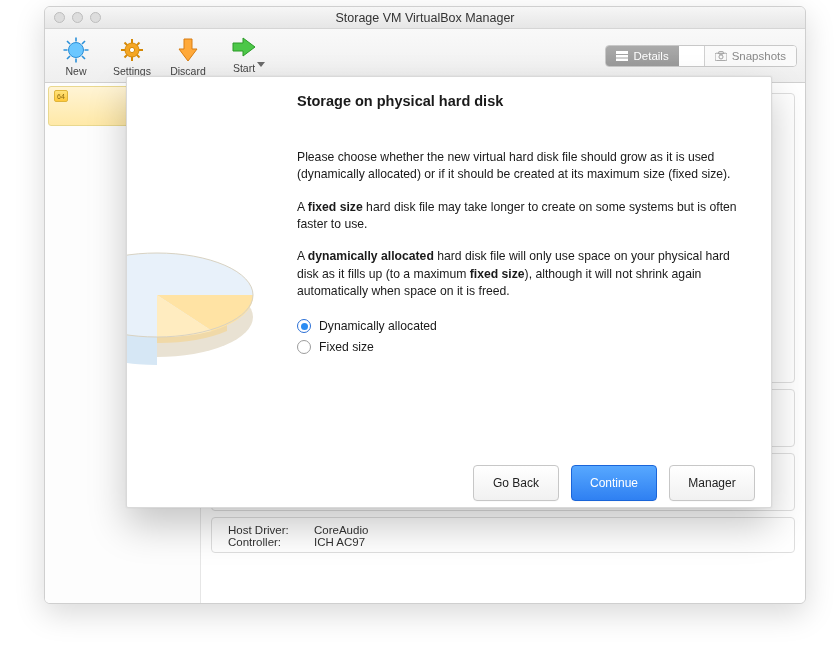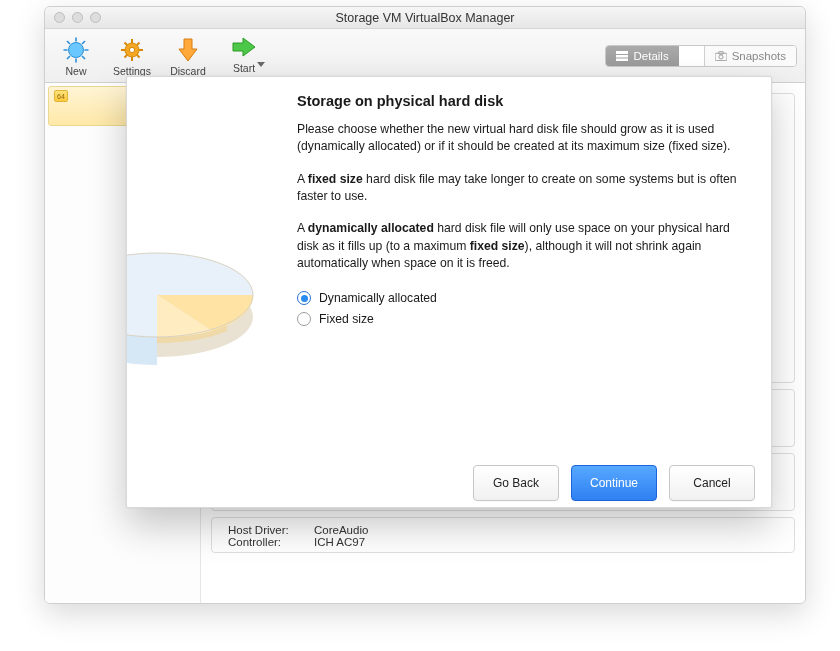--- a/index.html
+++ b/index.html
@@ -103,21 +103,21 @@
       width: 170px;
       display:flex; align-items:center; justify-content:flex-end;
       padding: 0;
       overflow:hidden;
     }
     .pie-wrap { transform: translateX(-35px) translateY(25px); }
     .form-side {
       flex:1; padding: 16px 30px 8px 0;
       display:flex; flex-direction: column;
     }
-    .dlg-title { font-size: 14.5px; font-weight: 700; color: #1a1a1a; margin-bottom: 12px; }
+    .dlg-title { font-size: 14.5px; font-weight: 700; color: #1a1a1a; margin-bottom: 40px; }
     .para { font-size: 12.2px; color: #1a1a1a; line-height: 1.42; margin-bottom: 15px; }
     .para b { font-weight: 700; }
     .radio-row { display: flex; align-items: center; gap: 8px; margin-top: 4px; margin-bottom: 3px; font-size:12.2px; color:#1a1a1a; }
     .radio {
       width: 14px; height: 14px; border-radius: 50%;
       border: 1px solid #9c9c9c; background: #fff;
       display:flex; align-items:center; justify-content:center;
     }
     .radio.sel { border-color:#2a6fd6; }
     .radio.sel::after { content:""; width:7px;height:7px;border-radius:50%; background:#2a8bf2; }
@@ -294,15 +294,15 @@
       </div>
       <div class="radio-row">
         <span class="radio"></span>
         <span>Fixed size</span>
       </div>
     </div>
   </div>
   <div class="btnbar">
     <div class="btn">Go Back</div>
     <div class="btn primary">Continue</div>
-    <div class="btn">Cancel</div>
+    <div class="btn">Manager</div>
   </div>
 </div>
 
 </body></html>

